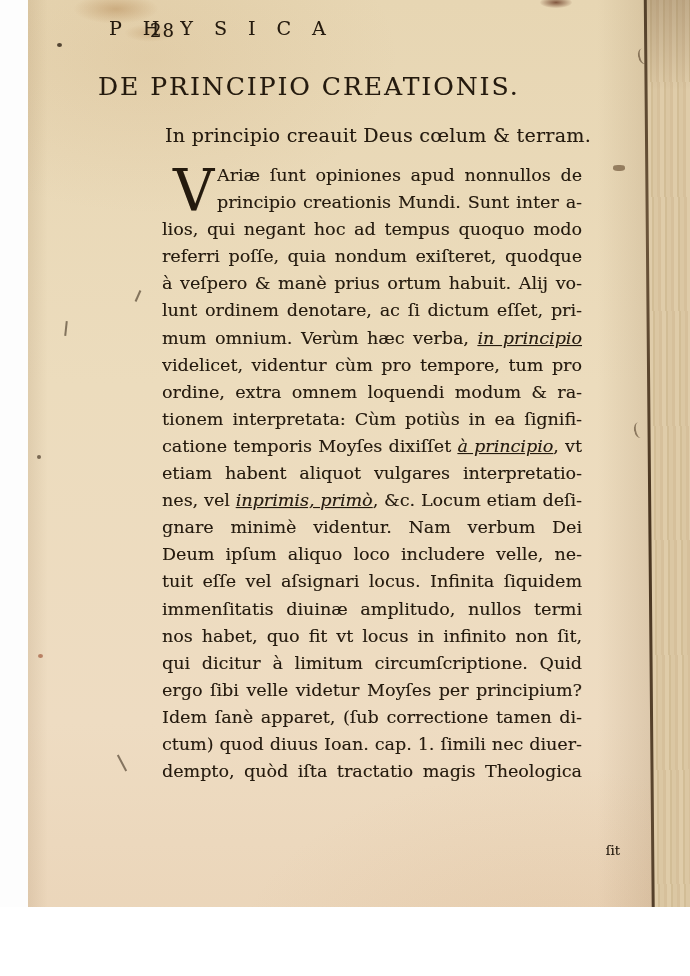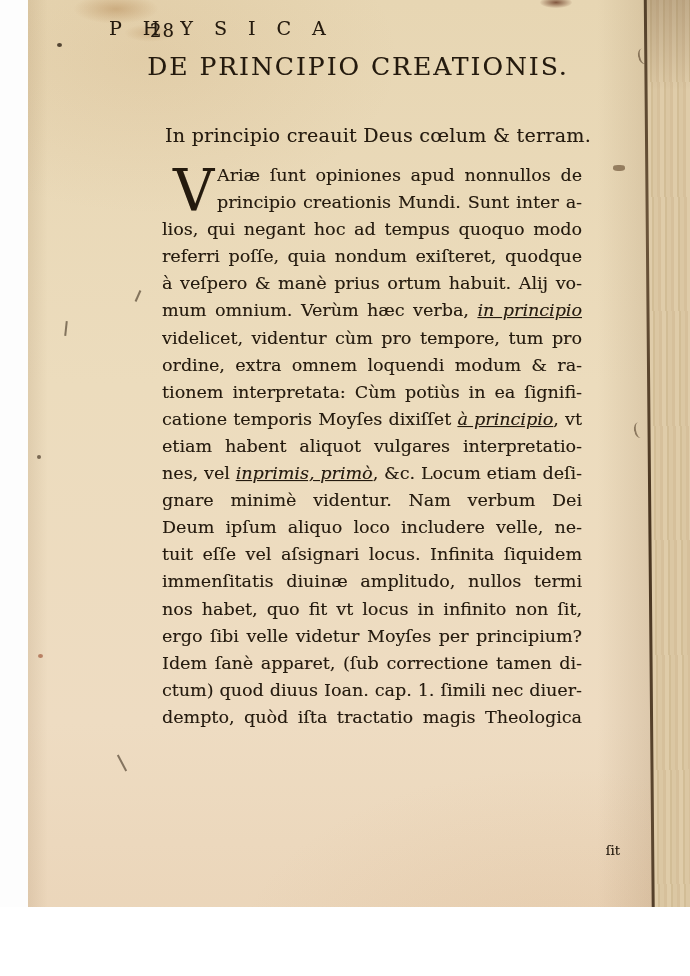--- a/index.html
+++ b/index.html
@@ -49,21 +49,21 @@
   .mark-i{left:37px;top:321px;width:2px;height:15px;transform:rotate(6deg);}
   .mark-slash{left:93px;top:754px;width:2px;height:18px;transform:rotate(-28deg);}
   .paren{position:absolute;width:9px;height:16px;border-left:2px solid rgba(70,50,30,0.55);border-radius:50%;}
   .paren-1{left:610px;top:48px;transform:rotate(-12deg);}
   .paren-2{left:606px;top:422px;transform:rotate(-10deg);}
 
   
   .pagenum{position:absolute;left:122px;top:20px;font-size:18px;letter-spacing:1px;}
   .running-title{position:absolute;left:60px;top:17px;width:540px;
     font-size:19px;letter-spacing:21px;padding-left:21px;box-sizing:border-box;white-space:nowrap;}
-  .title{position:absolute;left:70px;top:52px;width:520px;text-align:center;
+  .title{position:absolute;left:70px;top:72px;width:520px;
     font-size:25px;letter-spacing:2px;white-space:nowrap;}
   .epigraph{position:absolute;left:80px;top:124px;width:540px;text-align:center;
     font-size:19px;letter-spacing:0.3px;white-space:nowrap;}
 
   .dropcap{position:absolute;left:145px;top:165px;font-size:57px;line-height:50px;}
   .body-text{position:absolute;left:134px;top:162px;width:420px;
     font-size:17.5px;line-height:27.1px;}
   .tline{height:27.1px;overflow:hidden;text-align:justify;text-align-last:justify;
     -moz-text-align-last:justify;text-justify:inter-word;}
   .tline.indent{margin-left:55px;}
@@ -106,32 +106,34 @@
 
     <div class="epigraph">In principio creauit Deus cœlum &amp; terram.</div>
 
     <div class="dropcap">V</div>
     <div class="body-text" id="body-lines">
         <div class="tline indent"><span>Ariæ ſunt opiniones apud nonnullos de</span></div>
         <div class="tline indent"><span>principio creationis Mundi. Sunt inter a-</span></div>
         <div class="tline"><span>lios, qui negant hoc ad tempus quoquo modo</span></div>
         <div class="tline"><span>referri poſſe, quia nondum exiſteret, quodque</span></div>
         <div class="tline"><span>à veſpero &amp; manè prius ortum habuit. Alij vo-</span></div>
+        <div class="tline"><span>lunt ordinem denotare, ac ſi dictum eſſet, pri-</span></div>
         <div class="tline"><span>mum omnium. Verùm hæc verba, </span><span class="it">in principio</span></div>
         <div class="tline"><span>videlicet, videntur cùm pro tempore, tum pro</span></div>
         <div class="tline"><span>ordine, extra omnem loquendi modum &amp; ra-</span></div>
         <div class="tline"><span>tionem interpretata: Cùm potiùs in ea ſignifi-</span></div>
         <div class="tline"><span>catione temporis Moyſes dixiſſet </span><span class="it">à principio</span><span>, vt</span></div>
         <div class="tline"><span>etiam habent aliquot vulgares interpretatio-</span></div>
         <div class="tline"><span>nes, vel </span><span class="it">inprimis, primò</span><span>, &amp;c. Locum etiam deſi-</span></div>
         <div class="tline"><span>gnare minimè videntur. Nam verbum Dei</span></div>
         <div class="tline"><span>Deum ipſum aliquo loco includere velle, ne-</span></div>
         <div class="tline"><span>tuit eſſe vel aſsignari locus. Infinita ſiquidem</span></div>
         <div class="tline"><span>immenſitatis diuinæ amplitudo, nullos termi</span></div>
         <div class="tline"><span>nos habet, quo fit vt locus in infinito non ſit,</span></div>
+        <div class="tline"><span>qui dicitur à limitum circumſcriptione. Quid</span></div>
         <div class="tline"><span>ergo ſibi velle videtur Moyſes per principium?</span></div>
         <div class="tline"><span>Idem ſanè apparet, (ſub correctione tamen di-</span></div>
         <div class="tline"><span>ctum) quod diuus Ioan. cap. 1. ſimili nec diuer-</span></div>
         <div class="tline"><span>dempto, quòd iſta tractatio magis Theologica</span></div>
       </div>
 
     <div class="catchword">ſit</div>
   </div>
 
   <div class="left-strip"></div>

